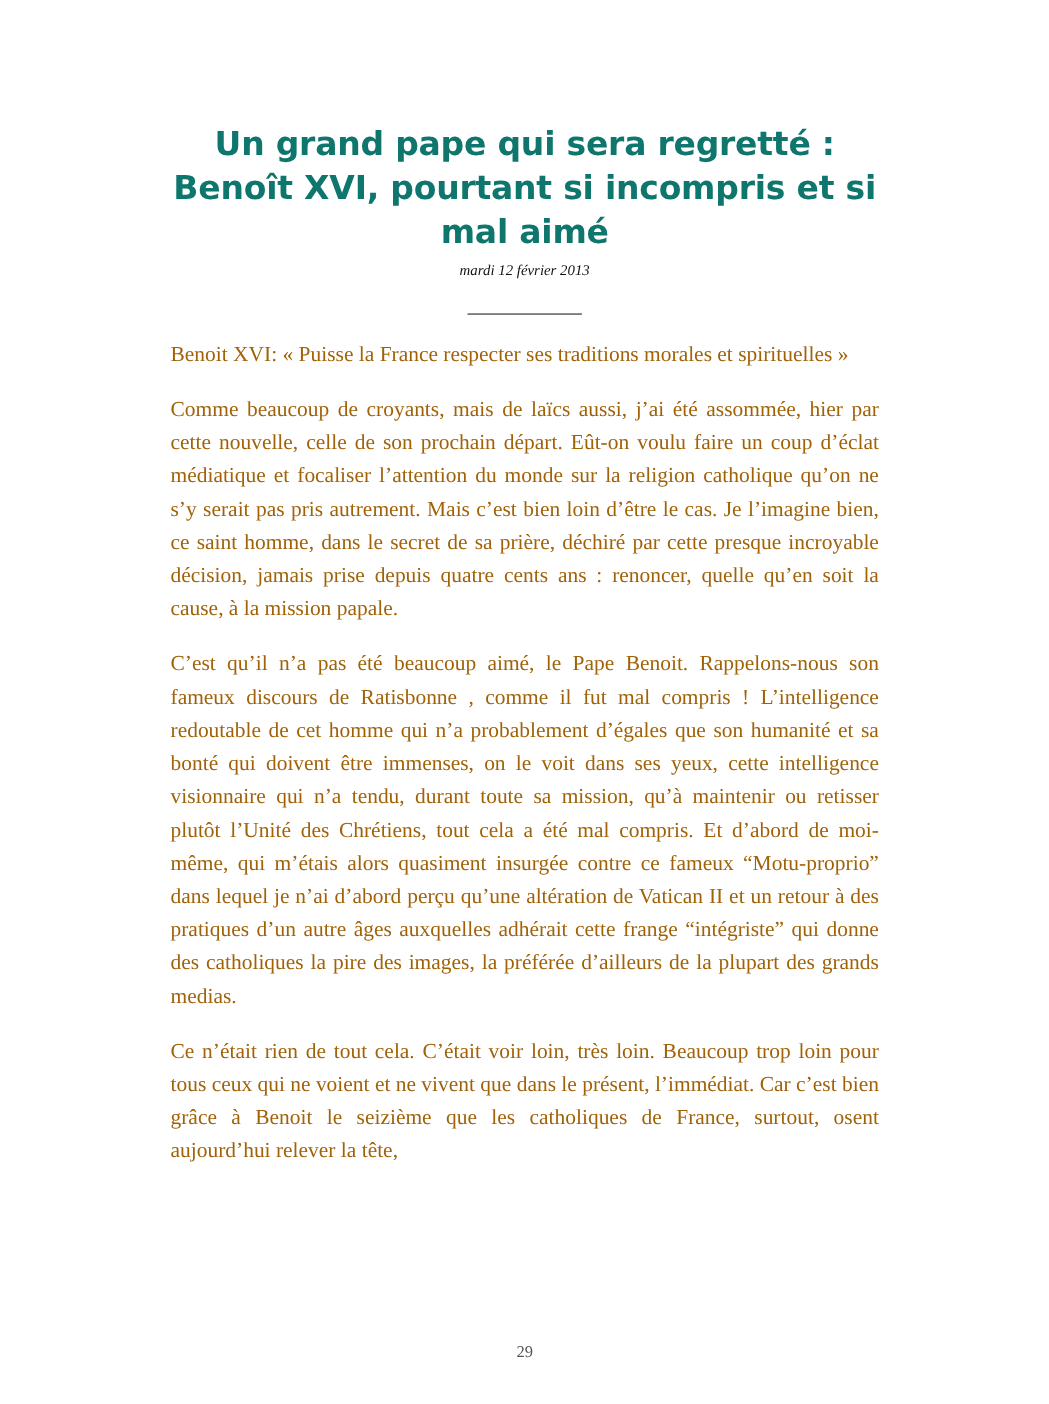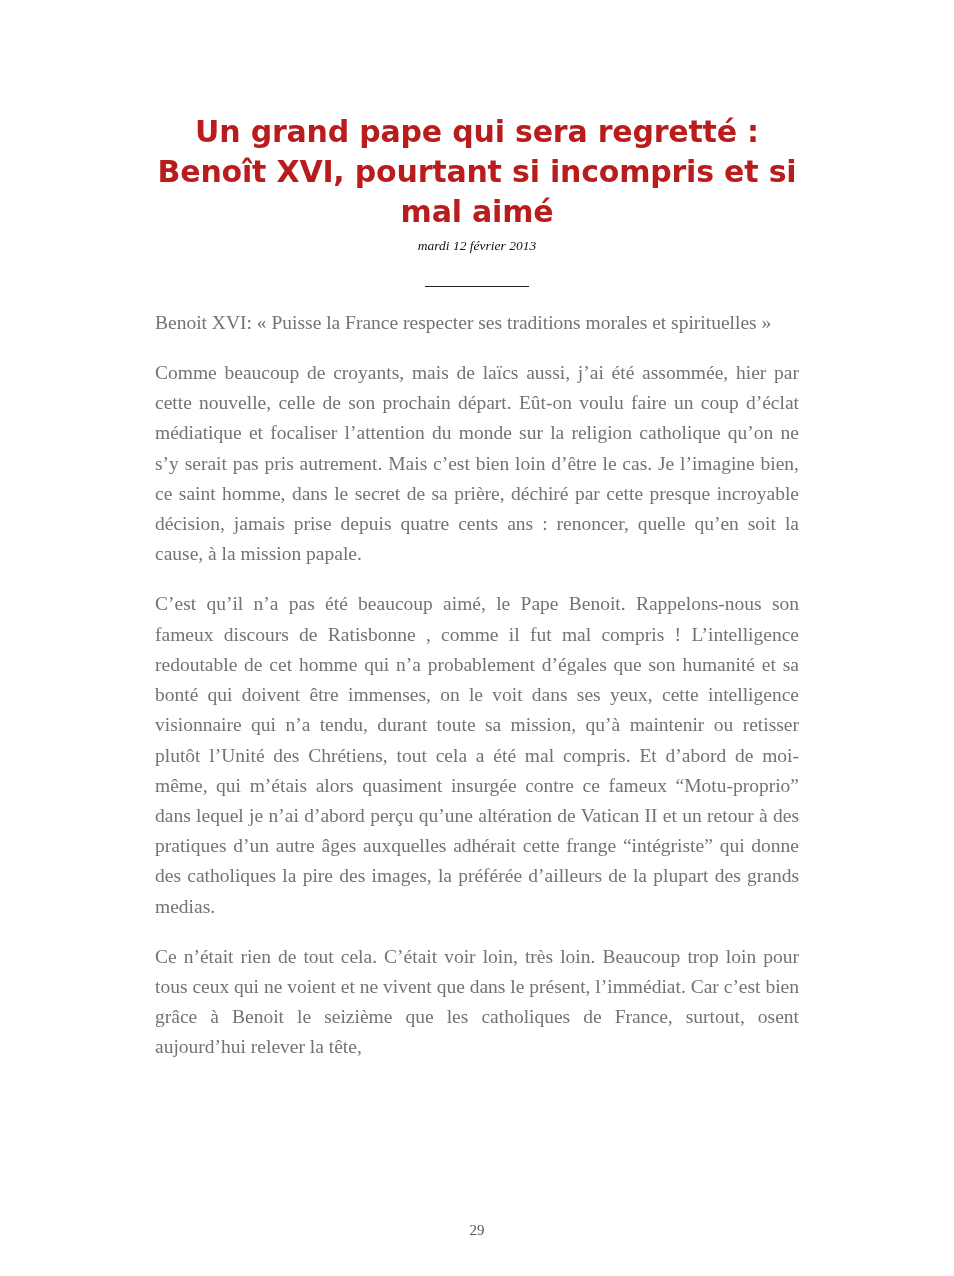--- a/index.html
+++ b/index.html
@@ -28,21 +28,21 @@
     left: 155px;
     right: 155px;
     top: 112px;
   }
   .doc-title {
     font-family: "DejaVu Sans", sans-serif;
     font-weight: bold;
     font-size: 30px;
     line-height: 1.33;
     text-align: center;
-    color: #b91c1c;
+    color: #0f766e;
     margin: 0 0 0 0;
     letter-spacing: -0.2px;
   }
   .doc-date {
     font-family: Liberation Serif, serif;
     font-style: italic;
     font-size: 13.5px;
     text-align: center;
     color: #111111;
     margin-top: 6px;
@@ -58,21 +58,21 @@
     border-top: 1px solid #222;
     height: 0;
     vertical-align: middle;
   }
   p.body-text {
     font-family: "Liberation Serif", serif;
     font-size: 19.5px;
     line-height: 1.55;
     text-align: justify;
     text-justify: inter-word;
-    color: #737373;
+    color: #a16207;
     margin: 0 0 20px 0;
   }
   p.body-text:last-child {
     margin-bottom: 4px;
   }
   .page-number {
     position: absolute;
     left: 0;
     right: 0;
     top: 1222px;

